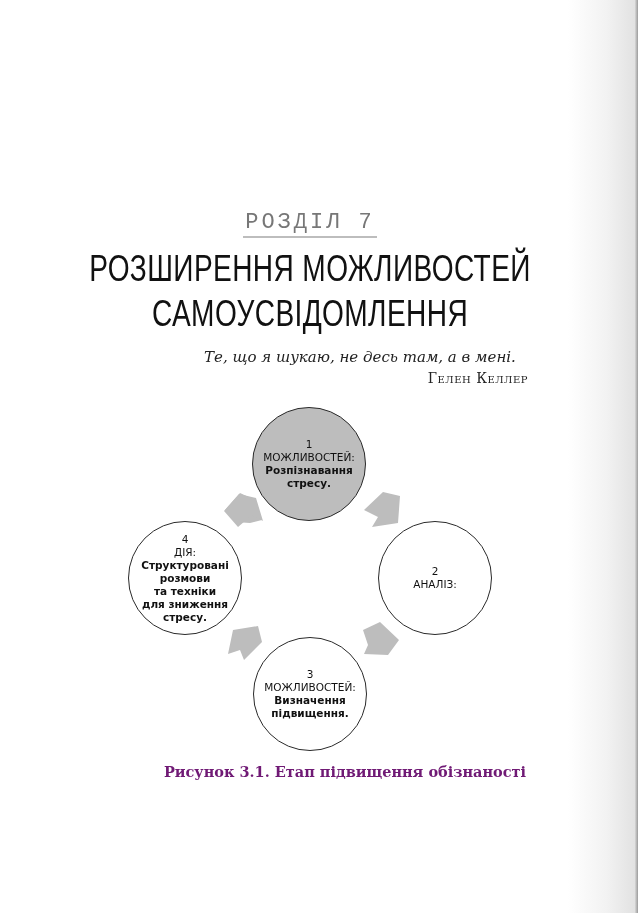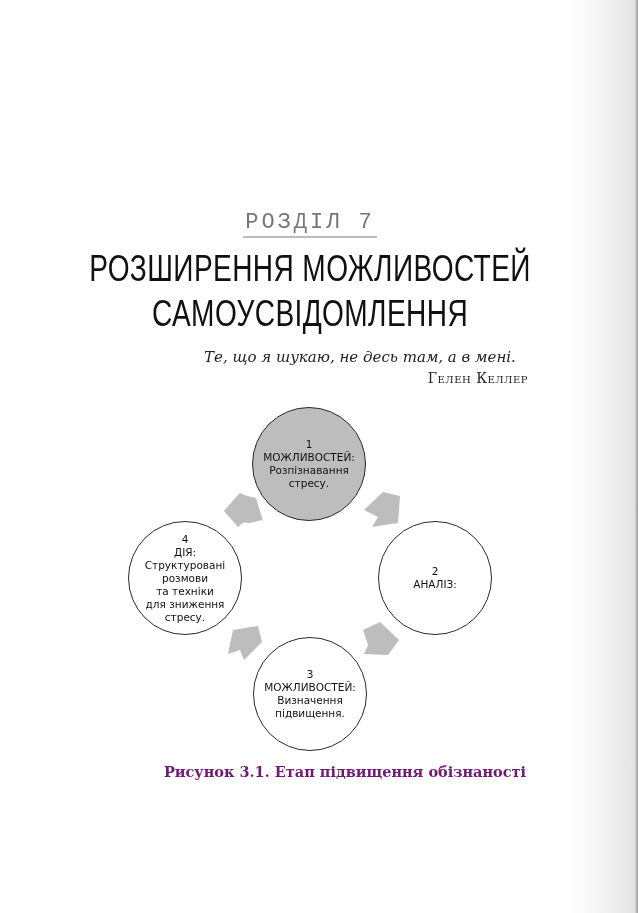--- a/index.html
+++ b/index.html
@@ -42,21 +42,21 @@
     .circle {
       position: absolute; width: 114px; height: 114px; border-radius: 50%;
       border: 1.5px solid #2a2a2a; background: #ffffff;
       display: flex; flex-direction: column; align-items: center; justify-content: center;
       text-align: center;
       font-family: "DejaVu Sans", sans-serif; font-size: 10.5px; line-height: 13px; color: #111;
       box-sizing: border-box;
     }
     .circle.filled { background: #bdbdbd; }
     .circle .num, .circle .head, .circle .body { display: block; }
-    .circle .body { white-space: pre-line; }
+    .circle .body { white-space: pre-line; font-weight: bold; }
     .arrows { position: absolute; top: 0; left: 0; }
     .caption {
       position: absolute; top: 763px; left: 0; width: 638px; text-align: center;
       font-family: "DejaVu Serif", serif; font-weight: bold; font-size: 14.5px; color: #701a75; padding-left: 26px;
     }
   </style>
 </head>
 <body>
 
 <div class="page-shadow"></div>

